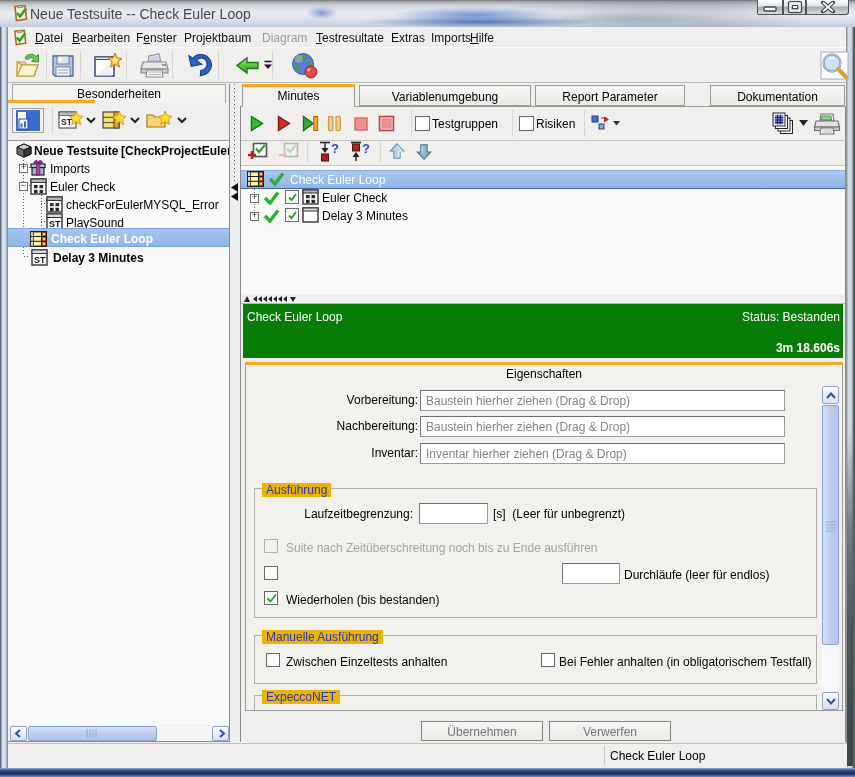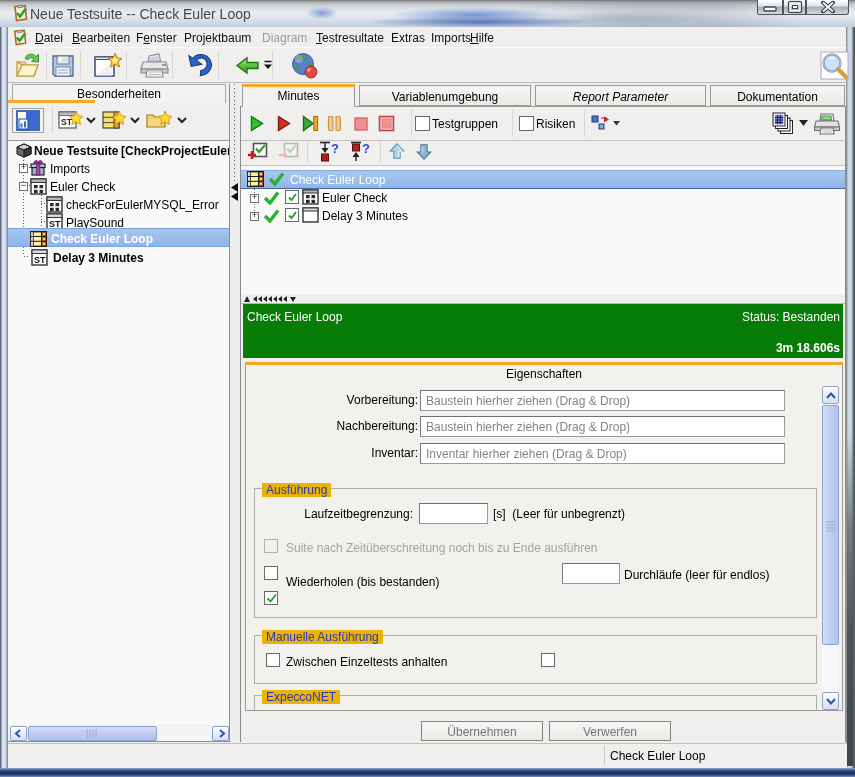--- a/index.html
+++ b/index.html
@@ -338,21 +338,21 @@
 <div id="splitter">
   <div class="abs" style="left:3px;top:0;width:1px;height:98px;background-image:repeating-linear-gradient(180deg,#555 0 1px,transparent 1px 4px);"></div>
   <svg class="abs" style="left:0px;top:99px" width="7" height="18" viewBox="0 0 7 18">
       <path d="M7 0 L0 4.5 L7 9 Z" fill="#111"></path>
       <path d="M7 9 L0 13.5 L7 18 Z" fill="#111"></path>
     </svg>
 </div>
 <div id="rightpanel">
   <div class="tab active" style="left:2px; width:113px;">Minutes</div>
   <div class="tab" style="left:119px; width:172px;">Variablenumgebung</div>
-  <div class="tab" style="left:295px; width:171px;font-style:italic;">Report Parameter</div>
+  <div class="tab" style="left:295px; width:150px;">Report Parameter</div>
   <div class="tab" style="left:470px; width:135px;">Dokumentation</div>
   <div id="rp-body">
     <div class="hline" style="top:33px"></div>
     <div class="hline" style="top:58px"></div>
 
     <svg class="abs" style="left:9px;top:8px" width="14" height="17" viewBox="0 0 14 17">
         <path d="M1.5 1.5 L12.5 8.5 L1.5 15.5 Z" fill="#30c030" stroke="#137a13" stroke-width="1.4"></path>
       </svg>
     <svg class="abs" style="left:36px;top:8px" width="14" height="17" viewBox="0 0 14 17">
         <path d="M1.5 1.5 L12.5 8.5 L1.5 15.5 Z" fill="#cc3020" stroke="#8a1a10" stroke-width="1.4"></path>
@@ -521,27 +521,28 @@
         <span class="abs" style="left:238px;top:18px;">[s]&nbsp;&nbsp;(Leer für unbegrenzt)</span>
         <div class="cb dis" style="left:9px;top:50px;"></div>
         <span class="abs graytext" style="left:31px;top:52px;">Suite nach Zeitüberschreitung noch bis zu Ende ausführen</span>
         <div class="cb" style="left:9px;top:77px;"></div>
         <div class="inp" style="left:307px;top:74px;width:58px;height:21px;"></div>
         <span class="abs" style="left:369px;top:79px;">Durchläufe (leer für endlos)</span>
         <div class="cb" style="left:9px;top:102px;"></div>
         <svg class="abs" style="left:11px;top:104px" width="11" height="11" viewBox="0 0 11 11">
             <path d="M1.5 5.5 L4.5 8.5 L10 1.5" fill="none" stroke="#2a9a2a" stroke-width="1.8"></path>
           </svg>
-        <span class="abs" style="left:31px;top:86px;">Wiederholen (bis bestanden)</span>
+        <span class="abs" style="left:31px;top:104px;">Wiederholen (bis bestanden)</span>
       </div>
       <div class="grp" style="left:8px;top:270px;width:563px;height:49px;">
         <span class="glegend">Manuelle Ausführung</span>
         <div class="cb" style="left:11px;top:17px;"></div>
         <span class="abs" style="left:31px;top:19px;">Zwischen Einzeltests anhalten</span>
         <div class="cb" style="left:286px;top:17px;"></div>
+        <span class="abs" style="left:304px;top:19px;">Bei Fehler anhalten (in obligatorischem Testfall)</span>
       </div>
       <div class="grp" style="left:8px;top:330px;width:563px;height:40px;">
         <span class="glegend">ExpeccoNET</span>
       </div>
 
       <div class="abs" style="left:576px;top:21px;width:17px;height:324px;background:#f7f8fb;"></div>
       <div class="sbv-btn" style="left:576px;top:21px;width:17px;height:18px;"></div>
       <svg class="abs" style="left:580px;top:27px" width="10" height="7" viewBox="0 0 10 7">
           <path d="M1 6 L5 1.5 L9 6" fill="none" stroke="#2a52a8" stroke-width="2"></path>
         </svg>

